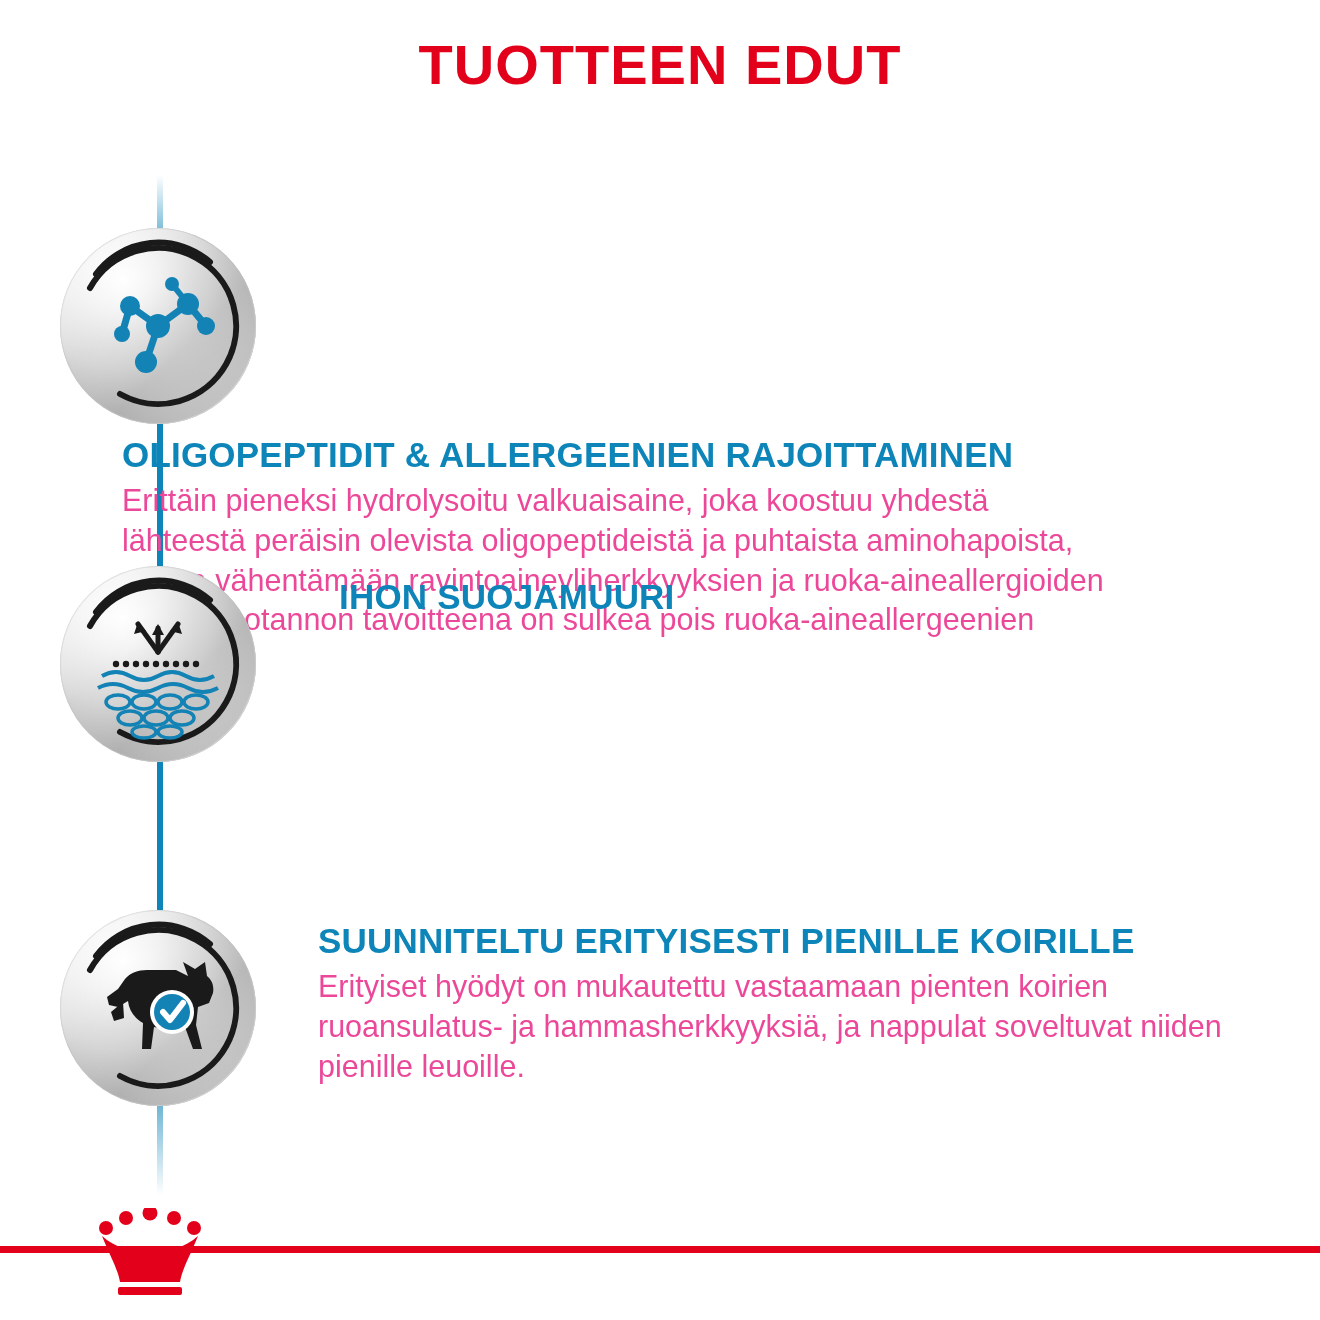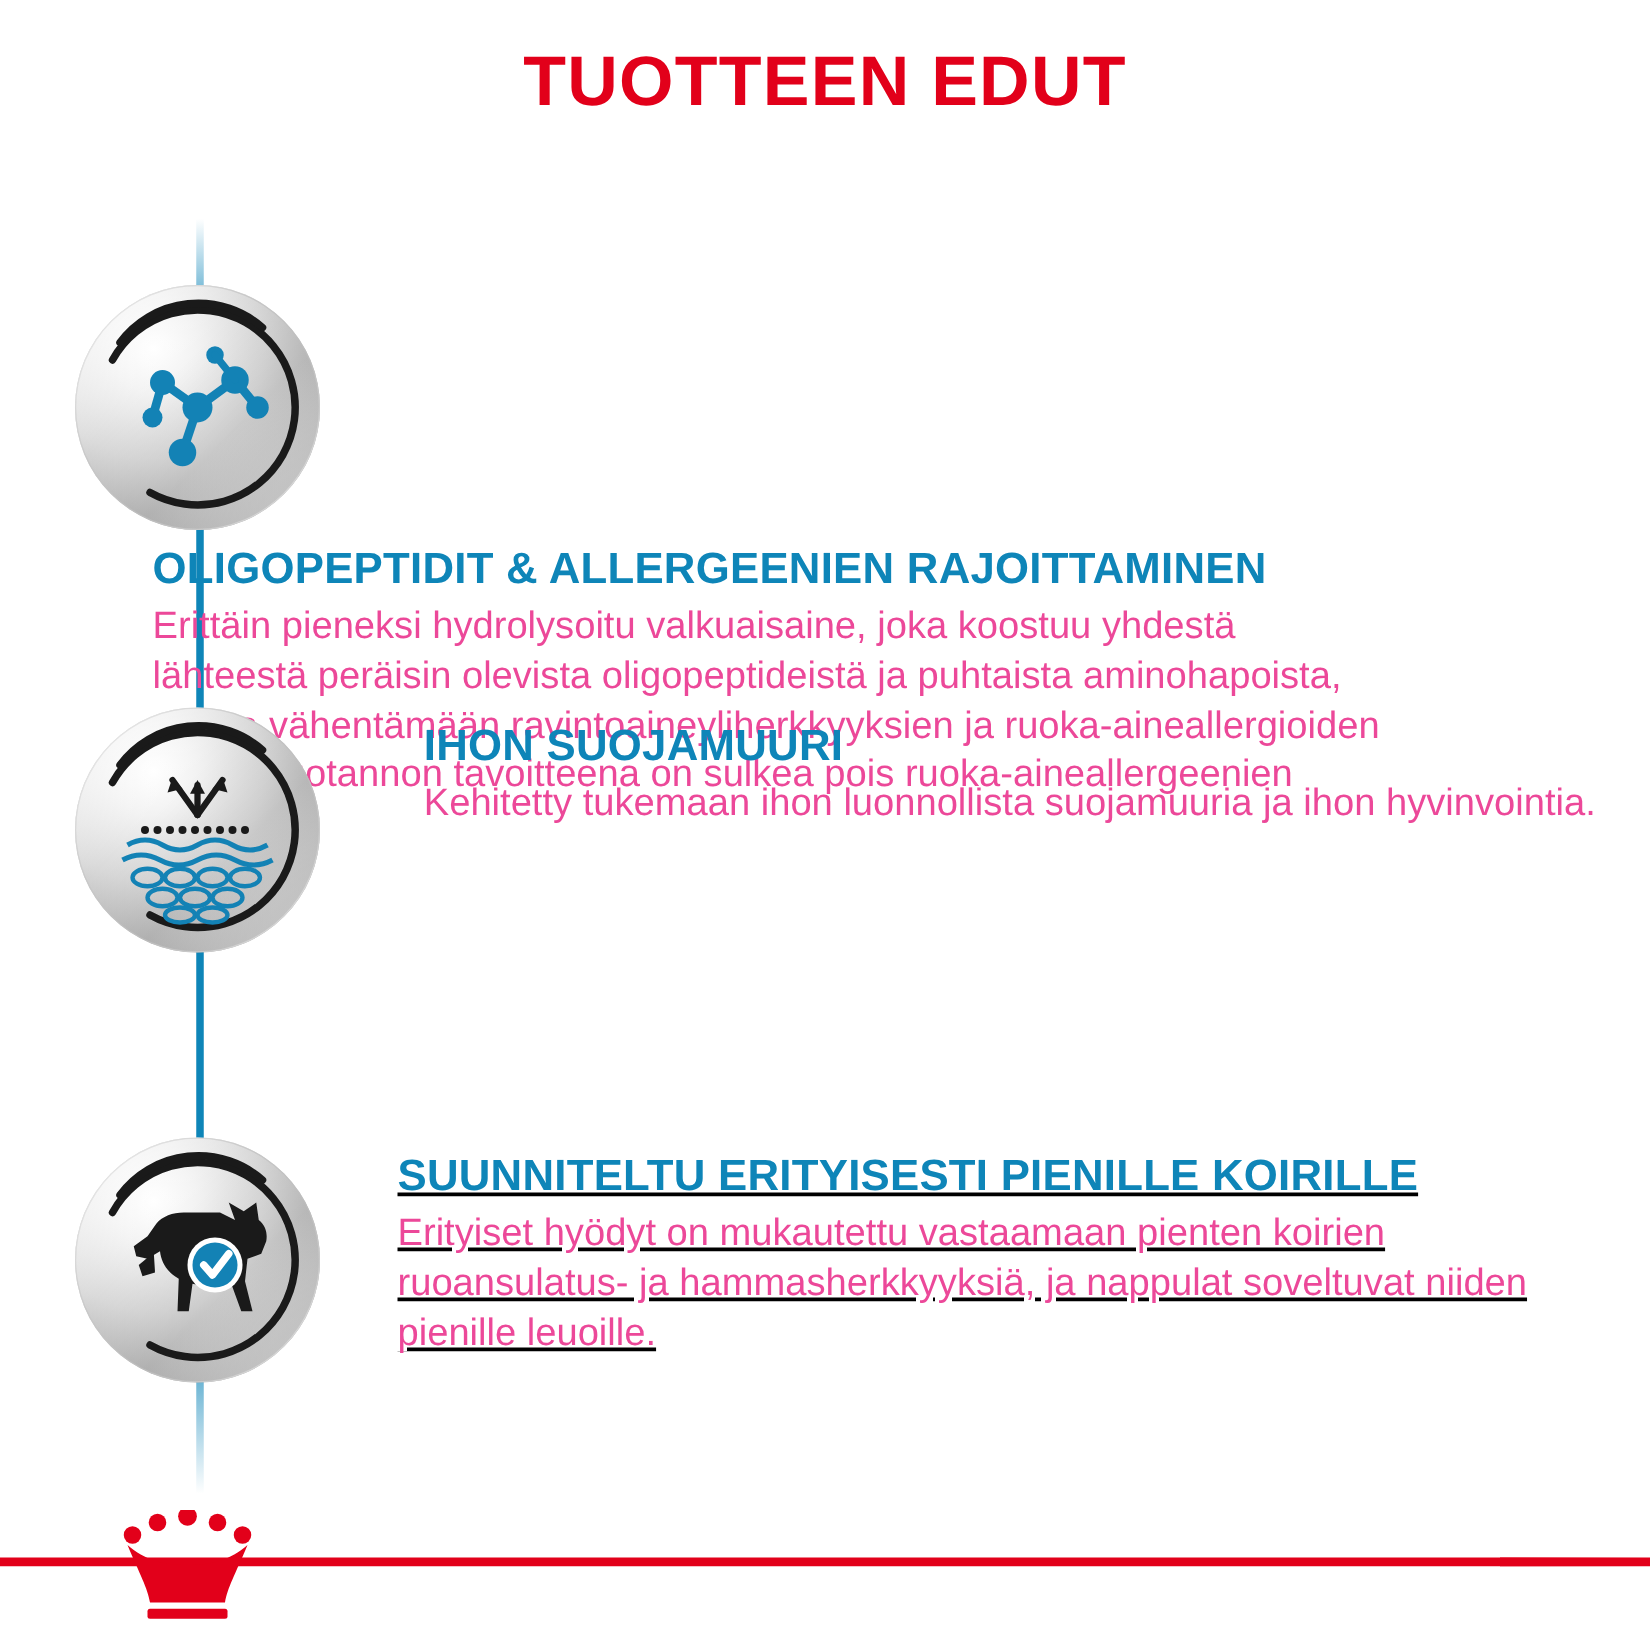--- a/index.html
+++ b/index.html
@@ -65,21 +65,21 @@
   
   .row {
     position: absolute;
     left: 60px;
     width: 1220px;
     display: flex;
     align-items: flex-start;
   }
   .row-1 { top: 228px; flex-direction: column; }
   .row-2 { top: 566px; gap: 21px; }
-  .row-3 { top: 910px; text-decoration: underline; }
+  .row-3 { top: 910px; }
 
   .badge {
     width: 196px;
     height: 196px;
     border-radius: 50%;
     flex: 0 0 196px;
     position: relative;
     background:
       radial-gradient(circle at 32% 26%, #ffffff 0%, #f2f2f2 18%, #d9d9d9 45%, #b9b9b9 70%, #9c9c9c 88%, #8f8f8f 100%);
     box-shadow: inset 0 0 0 1px #c8c8c8;
@@ -233,21 +233,20 @@
           <ellipse cx="70" cy="152" rx="12" ry="7"></ellipse>
           <ellipse cx="96" cy="152" rx="12" ry="7"></ellipse>
           <ellipse cx="122" cy="152" rx="12" ry="7"></ellipse>
           <ellipse cx="84" cy="166" rx="12" ry="6"></ellipse>
           <ellipse cx="110" cy="166" rx="12" ry="6"></ellipse>
         </g>
       </svg>
     </div>
     <div class="text-col">
       <p class="heading">IHON SUOJAMUURI</p>
-      <p class="body">Kehitetty tukemaan ihon luonnollista suojamuuria ja ihon hyvinvointia.</p>
     </div>
   </div>
 
   <div class="row row-3">
     <div class="badge">
       <svg viewBox="0 0 196 196" xmlns="http://www.w3.org/2000/svg">
         <path d="M 30 60 A 78 78 0 1 1 60 166" fill="none" stroke="#1a1a1a" stroke-width="6" stroke-linecap="round"></path>
         <path d="M 36 46 A 78 78 0 0 1 150 34" fill="none" stroke="#1a1a1a" stroke-width="6" stroke-linecap="round"></path>
 
         <g fill="#1a1a1a">

